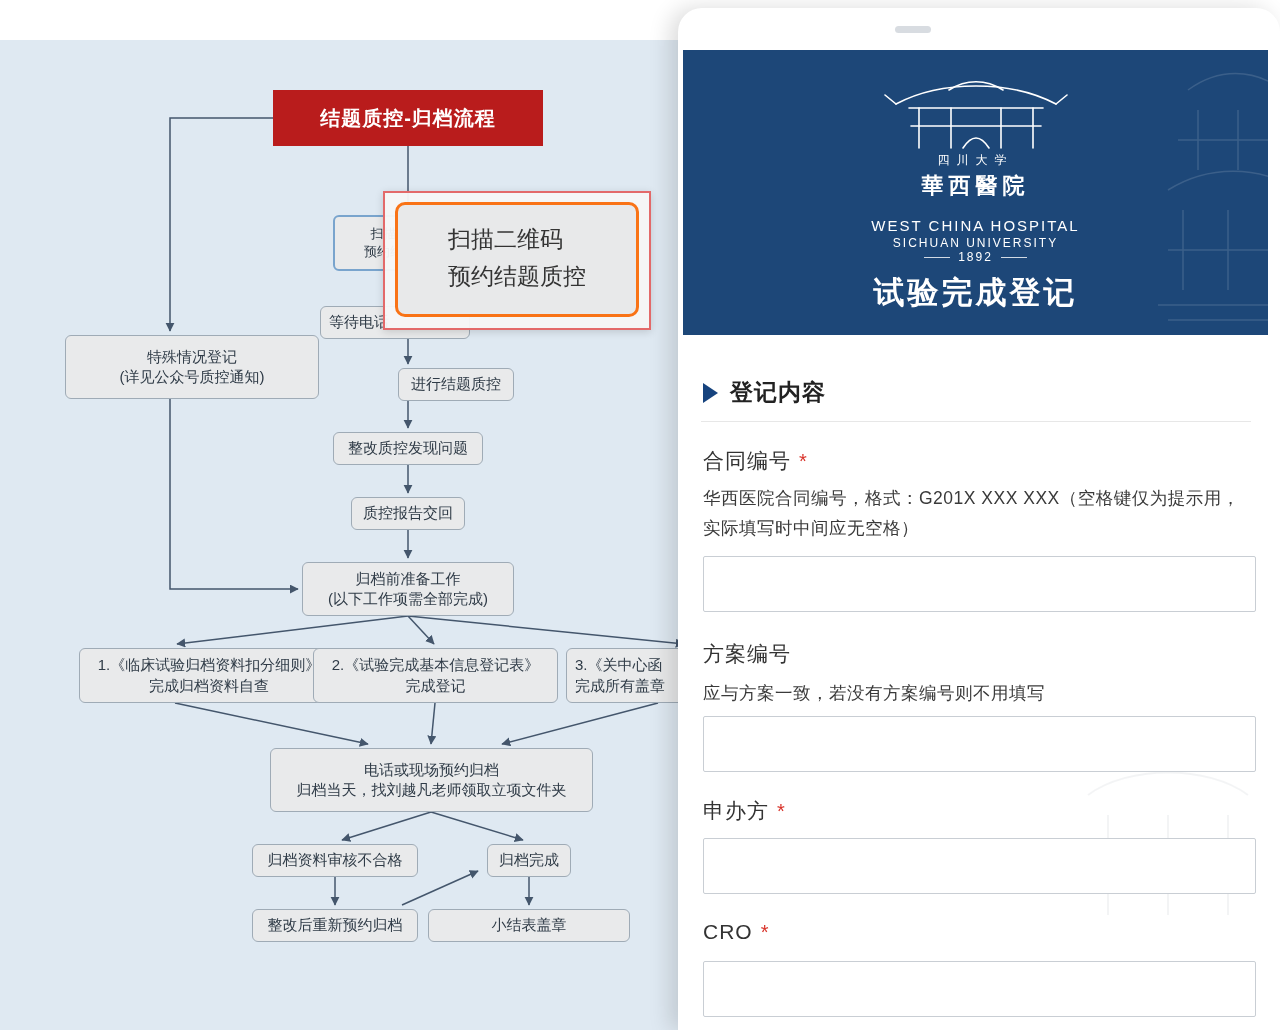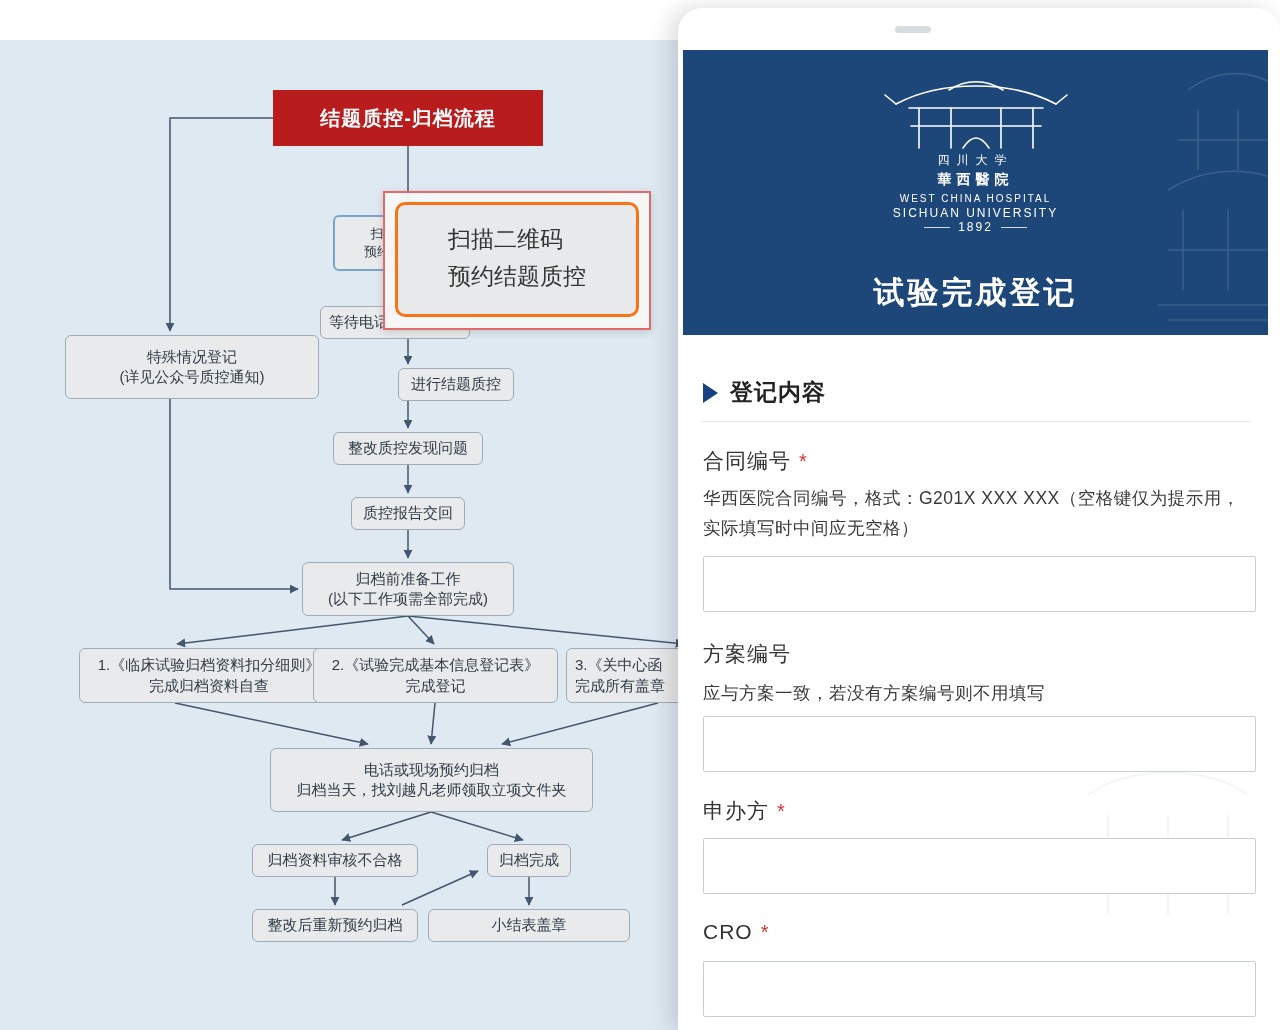--- a/index.html
+++ b/index.html
@@ -25,22 +25,22 @@
 
   
   #phone { position:absolute; left:678px; top:8px; width:602px; height:1022px; z-index:10;
            background:#ffffff; border-radius:24px 24px 0 0; box-shadow:-8px 0 22px rgba(0,0,0,0.14); }
   #speaker { position:absolute; left:217px; top:18px; width:36px; height:7px; border-radius:4px; background:#d8dce1; }
 
   #banner { position:absolute; left:5px; top:42px; width:585px; height:285px; background:#1d4778; overflow:hidden; }
   #banner-decor { position:absolute; right:0; top:0; opacity:0.13; }
   #logo { position:absolute; left:0; top:22px; width:585px; display:flex; flex-direction:column; align-items:center; color:#ffffff; }
   .logo-univ { font-size:12px; letter-spacing:7px; margin-top:2px; }
-  .logo-hosp { font-size:14px; font-weight:bold; letter-spacing:5px; margin-top:2px; }
-  .logo-en1 { font-size:10px; letter-spacing:2px; margin-top:4px; }
+  .logo-hosp { font-size:22px; font-weight:bold; letter-spacing:5px; margin-top:2px; }
+  .logo-en1 { font-size:15px; letter-spacing:2px; margin-top:16px; }
   .logo-en2 { font-size:12px; letter-spacing:2px; margin-top:2px; }
   .logo-year { font-size:12px; letter-spacing:2px; margin-top:0; display:flex; align-items:center; gap:8px; }
   .logo-year::before, .logo-year::after { content:""; display:block; width:26px; height:1px; background:rgba(255,255,255,0.8); }
   #banner-title { position:absolute; left:0; top:222px; width:585px; text-align:center; color:#ffffff;
                   font-size:31px; font-weight:bold; letter-spacing:3px; }
 
   #form-body { position:absolute; left:5px; top:327px; width:585px; height:695px; background:#ffffff; overflow:hidden; }
   #body-decor { position:absolute; right:10px; top:400px; opacity:0.06; }
   .section-head { position:absolute; left:20px; top:42px; display:flex; align-items:center; gap:12px; }
   .tri { width:0; height:0; border-left:15px solid #16437e; border-top:10px solid transparent; border-bottom:10px solid transparent; }

